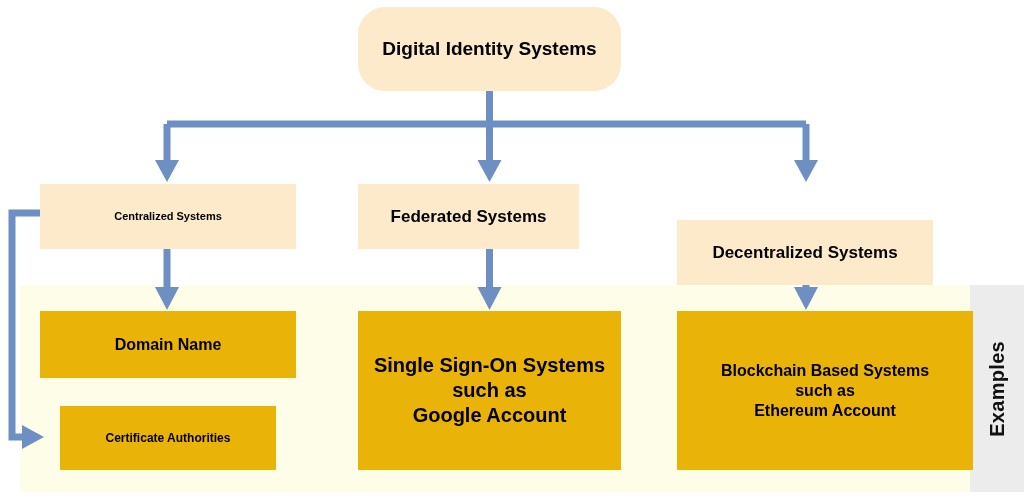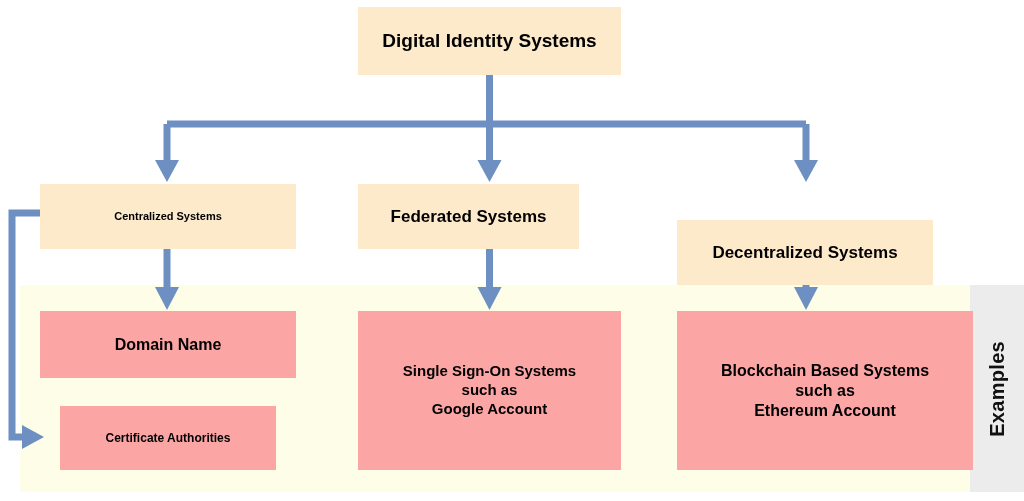--- a/index.html
+++ b/index.html
@@ -67,30 +67,30 @@
     align-items: center;
     justify-content: center;
     text-align: center;
     font-weight: bold;
     color: #000000;
     line-height: 1.25;
     box-sizing: border-box;
     padding: 4px 8px;
   }
   .node.cream { background: #FCEACA; }
-  .node.pink  { background: #fca5a5; }
+  .node.pink  { background: #eab308; }
 
-  #node-root          { left: 358px; top: 7px;   width: 263px; height: 68px;  font-size: 19px; }
+  #node-root          { left: 358px; top: 7px;   width: 263px; height: 84px;  font-size: 19px; border-radius: 27px; }
   #node-centralized   { left: 40px;  top: 184px; width: 256px; height: 65px;  font-size: 11px; }
   #node-federated     { left: 358px; top: 184px; width: 221px; height: 65px;  font-size: 17px; }
   #node-decentralized { left: 677px; top: 184px; width: 256px; height: 65px;  font-size: 17px; margin-top: 36px; }
 
   #node-domain-name   { left: 40px;  top: 311px; width: 256px; height: 67px;  font-size: 16px; }
   #node-cert-auth     { left: 40px;  top: 406px; width: 216px; height: 64px;  font-size: 12px; margin-left: 20px; }
-  #node-sso           { left: 358px; top: 311px; width: 263px; height: 159px; font-size: 15px; }
+  #node-sso           { left: 358px; top: 311px; width: 263px; height: 159px; font-size: 20px; }
   #node-blockchain    { left: 677px; top: 311px; width: 296px; height: 159px; font-size: 16px; }
 
   .node-line { display: block; }
 </style>
 </head>
 <body>
 
 <div id="diagram-canvas">
 
   <div class="examples-band"></div>

